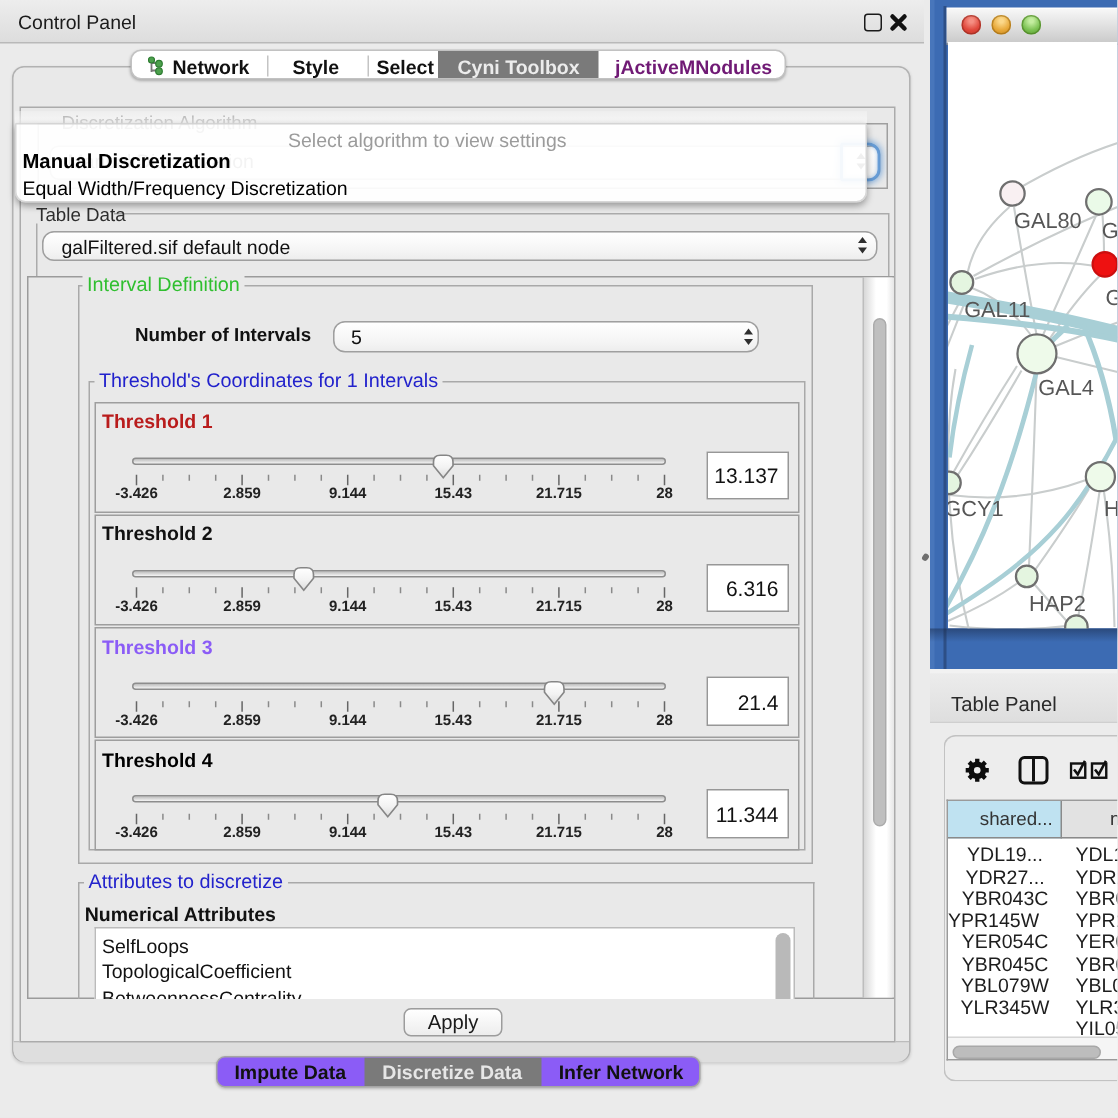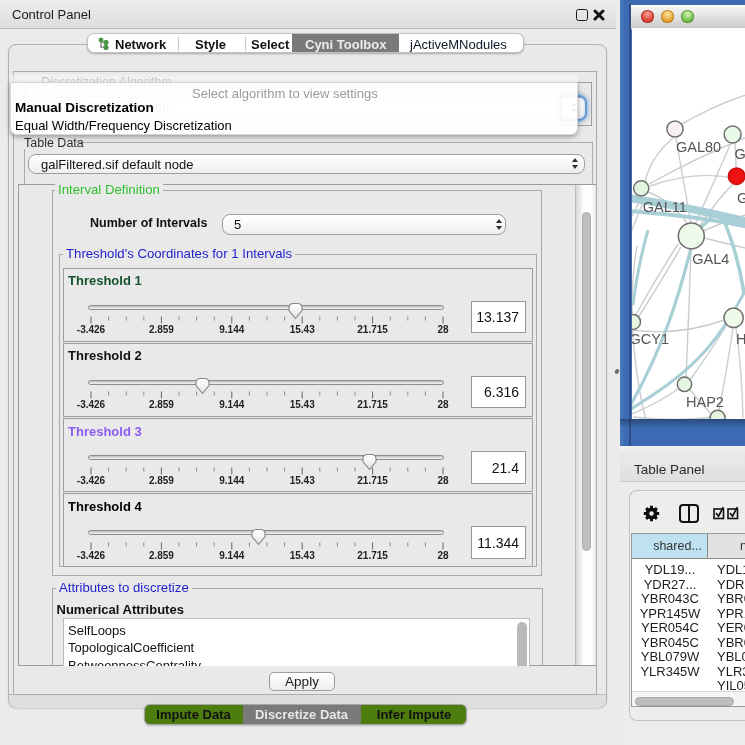--- a/index.html
+++ b/index.html
@@ -70,21 +70,21 @@
 
 <div class="abs" style="left:90px;top:216px;font-size:12.5px;font-weight:bold;color:#111;">Number of Intervals</div>
 <div class="cb" style="left:222px;top:214px;width:284px;height:21px;"></div>
 <div class="abs" style="left:234px;top:217px;font-size:13px;color:#111;">5</div>
 <div class="stepper" style="left:496px;top:219px;"></div>
 
 <div class="abs" style="left:58.5px;top:253.5px;width:478px;height:313px;border:1px solid #a9a9a9;box-sizing:border-box;"></div>
 <div class="abs grouptitle" style="left:63px;top:247px;font-size:13.2px;color:#2222cc;">Threshold's Coordinates for 1 Intervals</div>
 
 <div class="abs" style="left:63px;top:267.5px;width:469.5px;height:74px;border:1px solid #9e9e9e;box-sizing:border-box;"></div>
-<div class="abs" style="left:68px;top:273.0px;font-size:13px;font-weight:bold;color:#14532d;">Threshold 1</div>
+<div class="abs" style="left:68px;top:273.0px;font-size:13px;font-weight:bold;color:#b91c1c;">Threshold 1</div>
 <div class="abs" style="left:88px;top:304.5px;width:356px;height:5px;border:1px solid #8d8d8d;border-radius:3px;background:linear-gradient(#bdbdbd,#f5f5f5);box-sizing:border-box;"></div>
 <svg class="abs" style="left:286.9px;top:302.0px;" width="17" height="18" viewBox="0 0 17 18">
 <defs>
       <linearGradient id="tg267" x1="0" y1="0" x2="0" y2="1">
         <stop offset="0" stop-color="#ffffff"></stop>
         <stop offset="0.55" stop-color="#f2f2f2"></stop>
         <stop offset="1" stop-color="#dcdcdc"></stop>
       </linearGradient>
     </defs>
 <path d="M2 6 Q2 1.5 6.5 1.5 L10.5 1.5 Q15 1.5 15 6 L15 8.5 L8.5 16.5 L2 8.5 Z" fill="url(#tg267)" stroke="#868686" stroke-width="1.1"></path>
@@ -275,35 +275,35 @@
 
 <div class="abs" style="left:87px;top:33px;width:437px;height:20px;background:#ffffff;border:1px solid #c2c2c2;
      border-radius:7px;box-sizing:border-box;box-shadow:0 1px 2px rgba(0,0,0,0.28);overflow:hidden;">
   <div style="position:absolute;left:203.5px;top:0;width:107px;height:20px;background:#7a7a7a;"></div>
   <div style="position:absolute;left:90px;top:3px;width:1px;height:14px;background:#c4c4c4;"></div>
   <div style="position:absolute;left:157px;top:3px;width:1px;height:14px;background:#c4c4c4;"></div>
   <div style="position:absolute;left:27px;top:3px;font-size:13px;font-weight:bold;color:#111;">Network</div>
   <div style="position:absolute;left:107px;top:3px;font-size:13px;font-weight:bold;color:#111;">Style</div>
   <div style="position:absolute;left:163px;top:3px;font-size:13px;font-weight:bold;color:#111;">Select</div>
   <div style="position:absolute;left:217px;top:3px;font-size:13px;font-weight:bold;color:#ececec;">Cyni Toolbox</div>
-  <div style="position:absolute;left:322px;top:3px;font-size:13px;font-weight:normal;color:#0f172a;">jActiveMNodules</div>
+  <div style="position:absolute;left:322px;top:3px;font-size:13px;font-weight:bold;color:#701a75;">jActiveMNodules</div>
   <svg style="position:absolute;left:8px;top:2px;" width="15" height="16" viewBox="0 0 15 16">
     <path d="M5 5 V12 M5 6 H9 M5 11 H9" stroke="#777" stroke-width="1.2" fill="none"></path>
     <circle cx="5" cy="4" r="2" fill="#4ca04c" stroke="#2e7d32" stroke-width="0.8"></circle>
     <circle cx="10" cy="6.5" r="2.2" fill="#4ca04c" stroke="#2e7d32" stroke-width="0.8"></circle>
     <circle cx="10" cy="11.5" r="2.2" fill="#4ca04c" stroke="#2e7d32" stroke-width="0.8"></circle>
   </svg>
 </div>
 
-<div class="abs" style="left:143.5px;top:704px;width:323px;height:21px;background:#4d7c0f;border:1px solid #a5a5a5;
+<div class="abs" style="left:143.5px;top:704px;width:323px;height:21px;background:#8b5cf6;border:1px solid #a5a5a5;
      border-radius:6px;box-sizing:border-box;box-shadow:0 1px 2px rgba(0,0,0,0.22);overflow:hidden;">
   <div style="position:absolute;left:98px;top:0;width:118px;height:21px;background:#7a7a7a;"></div>
   <div style="position:absolute;left:0;top:0;width:98px;height:21px;text-align:center;font-size:13px;font-weight:bold;color:#111;line-height:20px;">Impute Data</div>
   <div style="position:absolute;left:98px;top:0;width:118px;height:21px;text-align:center;font-size:13px;font-weight:bold;color:#e6e6e6;line-height:20px;">Discretize Data</div>
-  <div style="position:absolute;left:216px;top:0;width:107px;height:21px;text-align:center;font-size:13px;font-weight:bold;color:#111;line-height:20px;white-space:nowrap;">Infer Impute</div>
+  <div style="position:absolute;left:216px;top:0;width:107px;height:21px;text-align:center;font-size:13px;font-weight:bold;color:#111;line-height:20px;white-space:nowrap;">Infer Network</div>
 </div>
 
 <div class="abs" style="left:10px;top:74px;width:568px;height:8px;
      background:linear-gradient(rgba(244,244,244,0.45),rgba(250,250,250,0.8));"></div>
 <div class="abs" style="left:10px;top:82px;width:568px;height:53px;
      background:rgba(255,255,255,0.93);border:1px solid rgba(175,175,175,0.5);
      border-radius:1px 1px 7px 7px;box-sizing:border-box;
      box-shadow:0 2px 5px rgba(0,0,0,0.35);"></div>
 <div class="abs" style="left:192px;top:86px;font-size:13px;color:#9b9b9b;">Select algorithm to view settings</div>
 <div class="abs" style="left:15px;top:100px;font-size:13.5px;font-weight:bold;color:#000;">Manual Discretization</div>
@@ -426,21 +426,21 @@
        border-bottom:1px solid #8a8a8a;box-sizing:border-box;
        font-size:12.5px;color:#333;line-height:25px;">
       <span style="position:absolute;left:32px;">na</span>
     </div>
   <div style="position:absolute;left:0;top:28.00px;width:76px;text-align:center;font-size:13px;color:#1d1d1d;">YDL19...</div>
 <div style="position:absolute;left:85px;top:28.00px;width:40px;font-size:13px;color:#1d1d1d;white-space:nowrap;">YDL19</div>
 <div style="position:absolute;left:0;top:42.50px;width:76px;text-align:center;font-size:13px;color:#1d1d1d;">YDR27...</div>
 <div style="position:absolute;left:85px;top:42.50px;width:40px;font-size:13px;color:#1d1d1d;white-space:nowrap;">YDR27</div>
 <div style="position:absolute;left:0;top:57.10px;width:76px;text-align:center;font-size:13px;color:#1d1d1d;">YBR043C</div>
 <div style="position:absolute;left:85px;top:57.10px;width:40px;font-size:13px;color:#1d1d1d;white-space:nowrap;">YBR04</div>
-<div style="position:absolute;left:0;top:71.70px;width:76px;text-align:center;font-size:13px;color:#1d1d1d;">YPR145W</div>
+<div style="position:absolute;left:0;top:71.70px;width:76px;font-size:13px;color:#1d1d1d;">YPR145W</div>
 <div style="position:absolute;left:85px;top:71.70px;width:40px;font-size:13px;color:#1d1d1d;white-space:nowrap;">YPR14</div>
 <div style="position:absolute;left:0;top:86.20px;width:76px;text-align:center;font-size:13px;color:#1d1d1d;">YER054C</div>
 <div style="position:absolute;left:85px;top:86.20px;width:40px;font-size:13px;color:#1d1d1d;white-space:nowrap;">YER05</div>
 <div style="position:absolute;left:0;top:100.70px;width:76px;text-align:center;font-size:13px;color:#1d1d1d;">YBR045C</div>
 <div style="position:absolute;left:85px;top:100.70px;width:40px;font-size:13px;color:#1d1d1d;white-space:nowrap;">YBR04</div>
 <div style="position:absolute;left:0;top:115.30px;width:76px;text-align:center;font-size:13px;color:#1d1d1d;">YBL079W</div>
 <div style="position:absolute;left:85px;top:115.30px;width:40px;font-size:13px;color:#1d1d1d;white-space:nowrap;">YBL07</div>
 <div style="position:absolute;left:0;top:129.90px;width:76px;text-align:center;font-size:13px;color:#1d1d1d;">YLR345W</div>
 <div style="position:absolute;left:85px;top:129.90px;width:40px;font-size:13px;color:#1d1d1d;white-space:nowrap;">YLR34</div>
 <div style="position:absolute;left:0;top:144.40px;width:76px;text-align:center;font-size:13px;color:#1d1d1d;margin-top:31px;">YIL052C</div>

